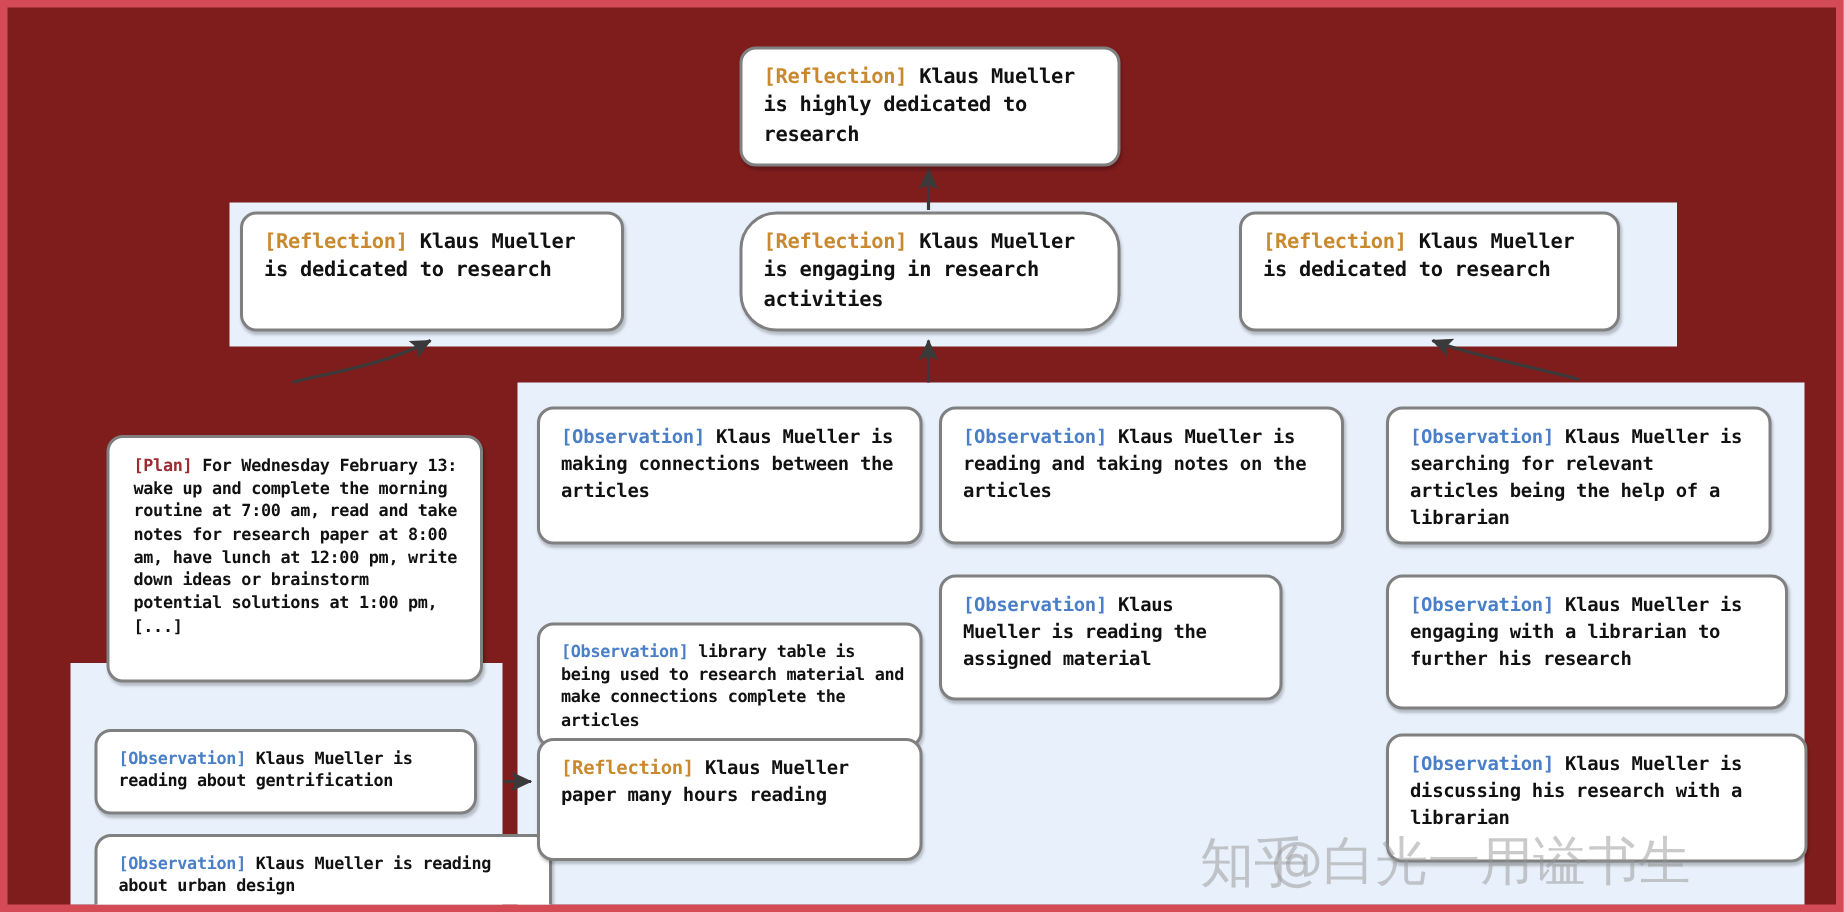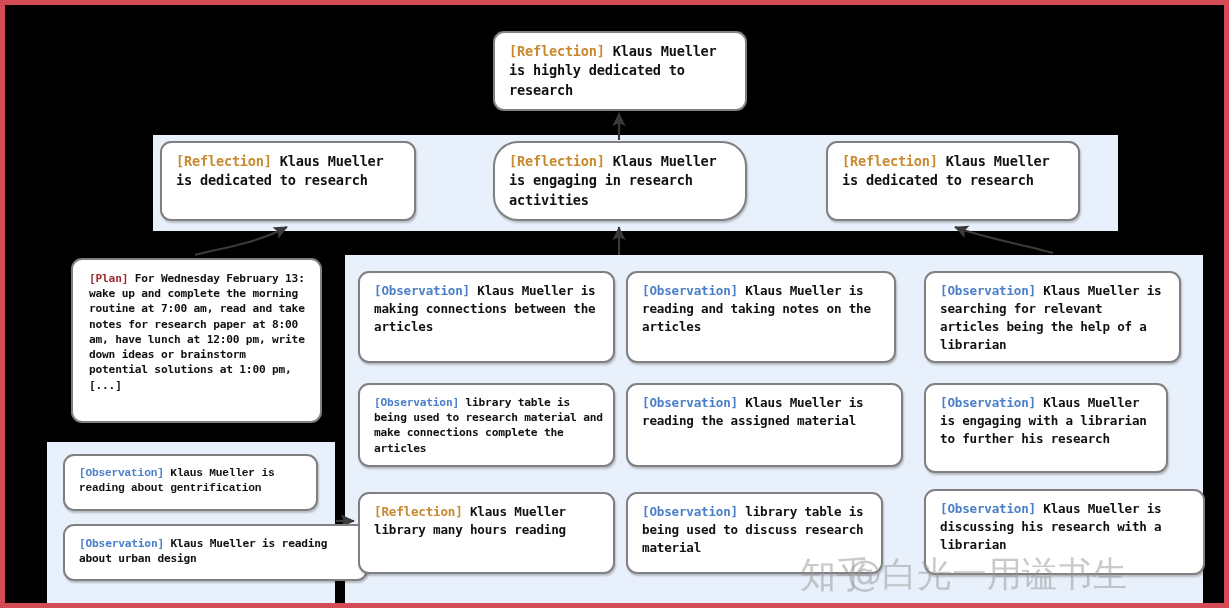--- a/index.html
+++ b/index.html
@@ -8,21 +8,21 @@
     background: #ffffff;
   }
   body {
     font-family: "DejaVu Sans Mono", "Liberation Mono", monospace;
   }
 
   #canvas {
     position: relative;
     width: 1229px;
     height: 608px;
-    background: #000000;
+    background: #7f1d1d;
     box-sizing: border-box;
     border: 5px solid #d44a55;
     overflow: hidden;
   }
 
   
   .panel {
     position: absolute;
     background: #e8f0fb;
     box-sizing: border-box;
@@ -41,21 +41,21 @@
     font-weight: bold;
     color: #111111;
     line-height: 1.42;
     letter-spacing: -0.2px;
     overflow: hidden;
   }
   .node .txt { display: block; white-space: pre-wrap; }
 
   .fs14 { font-size: 13.6px; }
   .fs13 { font-size: 12.6px; }
-  .fs11 { font-size: 11.2px; line-height: 1.36; }
+  .fs11 { font-size: 11.2px; line-height: 1.36; margin-top: 32px; }
 
   
   .tag-reflection { color: #c8892f; }
   .tag-observation { color: #4a7fc8; }
   .tag-plan { color: #9e2b31; }
 
   
   #arrows {
     position: absolute;
     left: 0; top: 0;
@@ -115,57 +115,54 @@
   </div>
 
   <div class="node fs14" style="left:821px; top:136px; width:254px; height:80px;">
     <span class="txt"><span class="tag-reflection">[Reflection]</span><span> Klaus Mueller is dedicated to research</span></span>
   </div>
 
   <div class="node fs11" style="left:66px; top:253px; width:251px; height:165px; padding:11px 12px 9px 16px;">
     <span class="txt"><span class="tag-plan">[Plan]</span><span> For Wednesday February 13: wake up and complete the morning routine at 7:00 am, read and take notes for research paper at 8:00 am, have lunch at 12:00 pm, write down ideas or brainstorm potential solutions at 1:00 pm, [...]</span></span>
   </div>
 
-  <div class="node fs11" style="left:58px; top:449px; width:255px; height:57px; padding:10px 10px 8px 14px;font-family:Liberation Mono, monospace;">
+  <div class="node fs11" style="left:58px; top:449px; width:255px; height:57px; padding:10px 10px 8px 14px;">
     <span class="txt"><span class="tag-observation">[Observation]</span><span> Klaus Mueller is reading about gentrification</span></span>
   </div>
 
   <div class="node fs11" style="left:58px; top:519px; width:305px; height:57px; padding:10px 10px 20px 14px;">
     <span class="txt"><span class="tag-observation">[Observation]</span><span> Klaus Mueller is reading about urban design</span></span>
   </div>
 
   <div class="node fs13" style="left:353px; top:266px; width:257px; height:92px;">
     <span class="txt"><span class="tag-observation">[Observation]</span><span> Klaus Mueller is making connections between the articles</span></span>
   </div>
 
   <div class="node fs11" style="left:353px; top:378px; width:257px; height:84px; padding:10px 10px 8px 14px;">
     <span class="txt"><span class="tag-observation">[Observation]</span><span> library table is being used to research material and make connections complete the articles</span></span>
   </div>
 
   <div class="node fs13" style="left:353px; top:487px; width:257px; height:82px;">
-    <span class="txt"><span class="tag-reflection">[Reflection]</span><span> Klaus Mueller library many hours reading</span></span>
+    <span class="txt"><span class="tag-reflection">[Reflection]</span><span> Klaus Mueller paper many hours reading</span></span>
   </div>
 
   <div class="node fs13" style="left:621px; top:266px; width:270px; height:92px;">
     <span class="txt"><span class="tag-observation">[Observation]</span><span> Klaus Mueller is reading and taking notes on the articles</span></span>
   </div>
 
-  <div class="node fs13" style="left:621px; top:378px; width:277px; height:84px;">
+  <div class="node fs13" style="left:621px; top:378px; width:229px; height:84px;">
     <span class="txt"><span class="tag-observation">[Observation]</span><span> Klaus Mueller is reading the assigned material</span></span>
   </div>
 
-  <div class="node fs13" style="left:621px; top:487px; width:257px; height:82px;">
-    <span class="txt"><span class="tag-observation">[Observation]</span><span> library table is being used to discuss research material</span></span>
-  </div>
 
   <div class="node fs13" style="left:919px; top:266px; width:257px; height:92px;">
     <span class="txt"><span class="tag-observation">[Observation]</span><span> Klaus Mueller is searching for relevant articles being the help of a librarian</span></span>
   </div>
 
-  <div class="node fs13" style="left:919px; top:378px; width:244px; height:90px;">
+  <div class="node fs13" style="left:919px; top:378px; width:268px; height:90px;">
     <span class="txt"><span class="tag-observation">[Observation]</span><span> Klaus Mueller is engaging with a librarian to further his research</span></span>
   </div>
 
   <div class="node fs13" style="left:919px; top:484px; width:281px; height:86px;">
     <span class="txt"><span class="tag-observation">[Observation]</span><span> Klaus Mueller is discussing his research with a librarian</span></span>
   </div>
 
   <div class="wm" id="wm-logo">知乎</div>
   <div class="wm" id="wm-handle">@白光一用谥书生</div>
 

